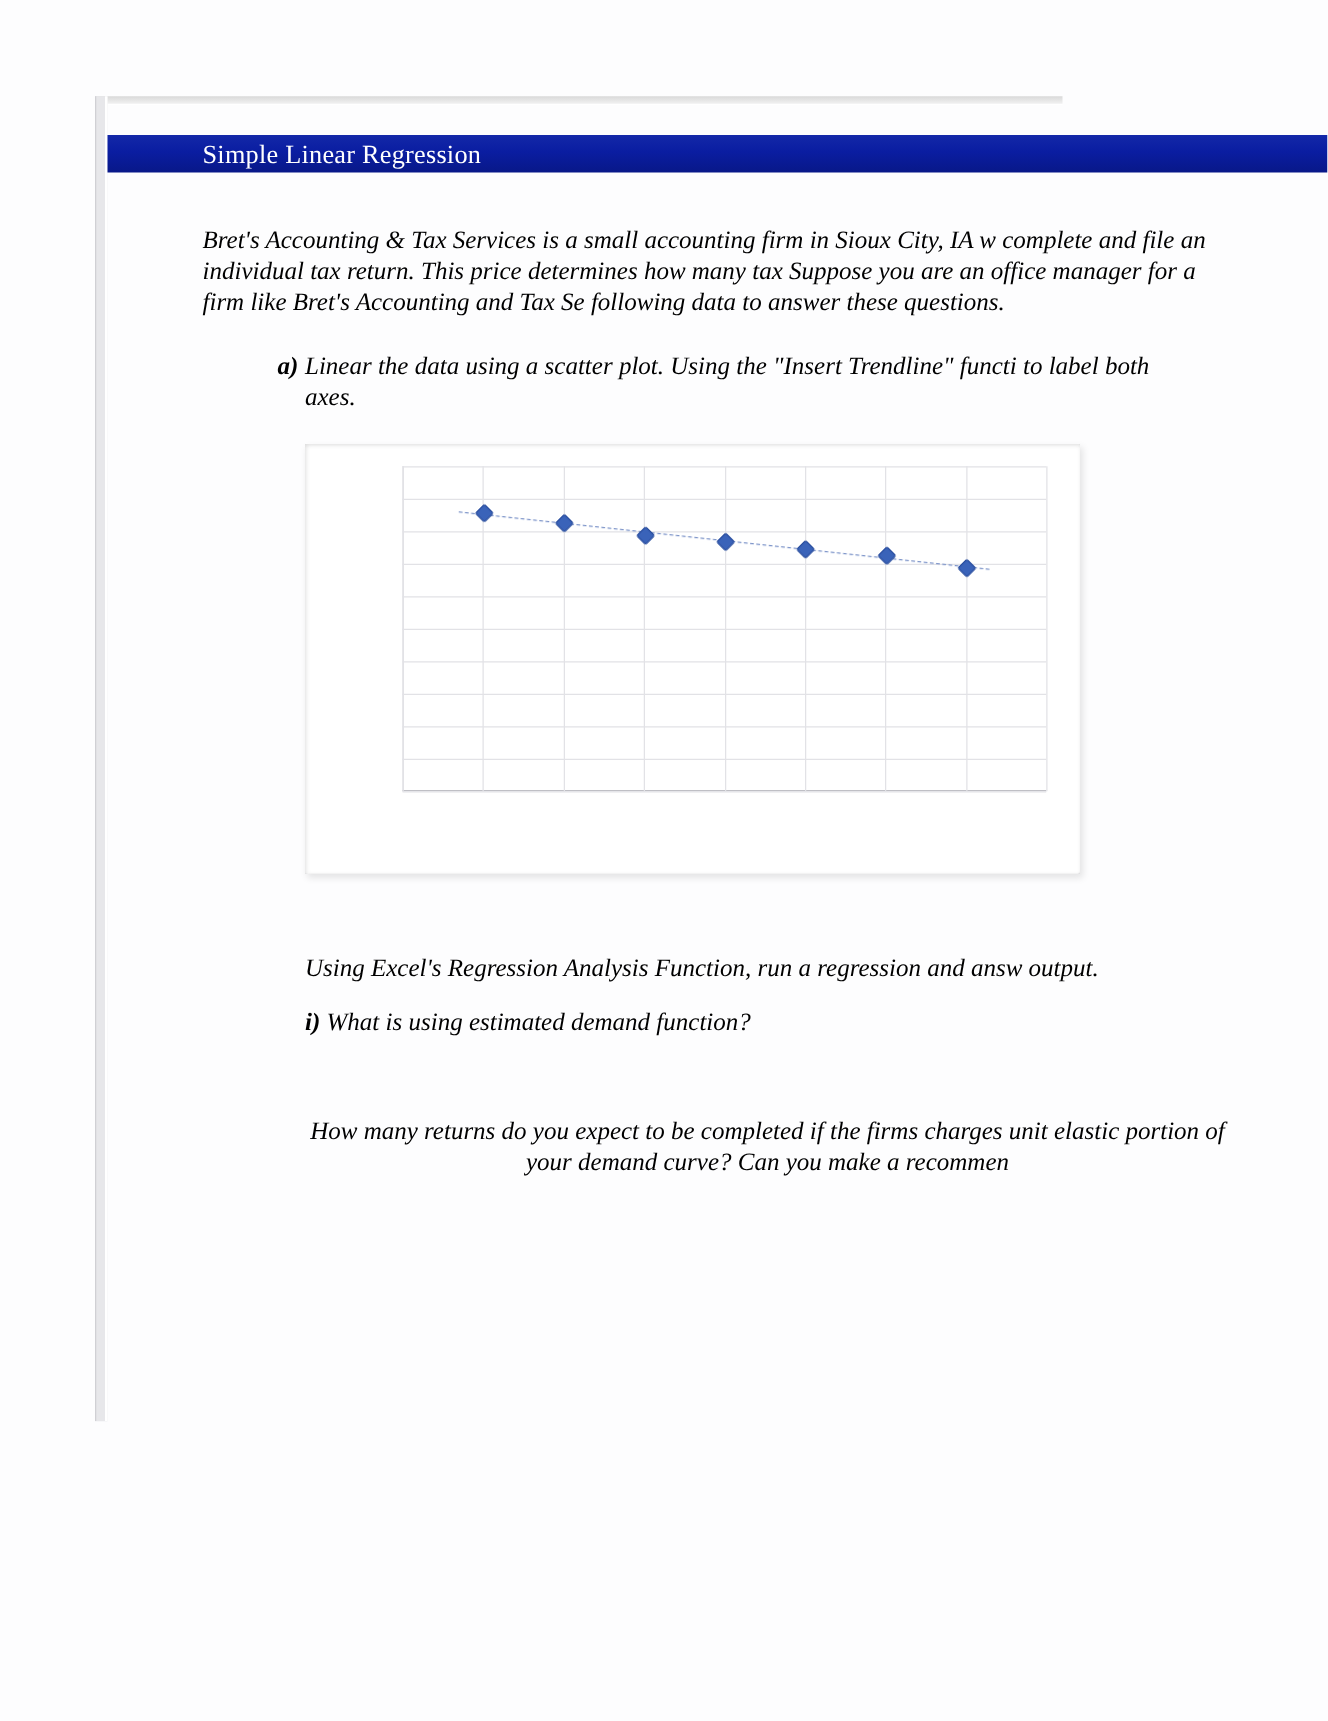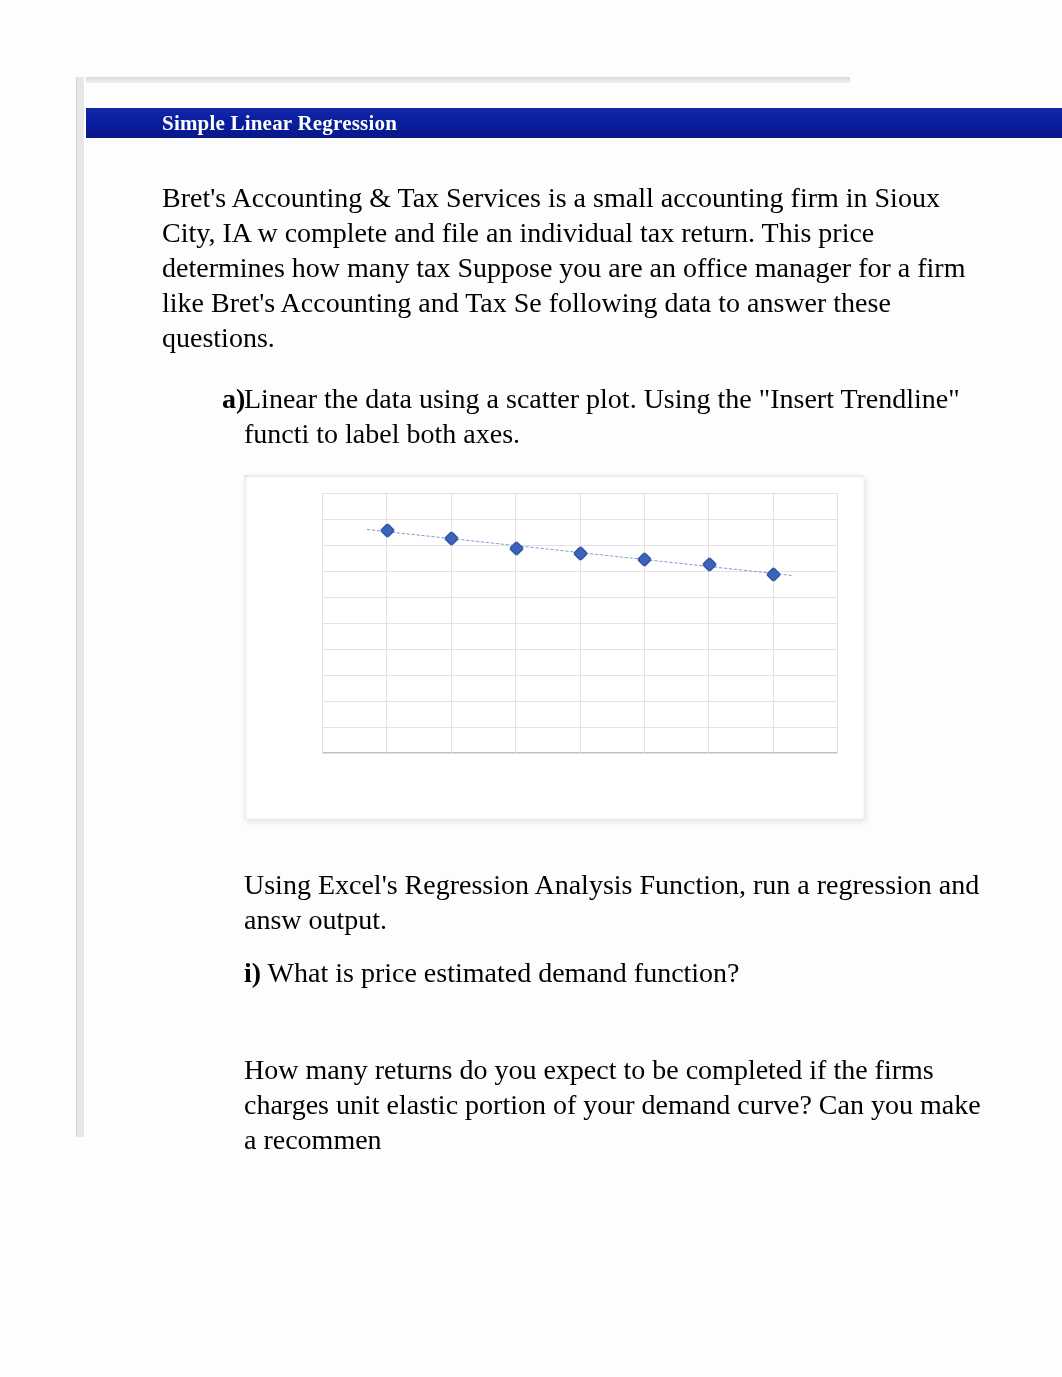--- a/index.html
+++ b/index.html
@@ -47,31 +47,32 @@
     right: 0;
   }
 
   
   .blue-bar {
     height: 30px;
     background: linear-gradient(to bottom, #1328a8 0%, #0a1da1 45%, #081888 100%);
     display: flex;
     align-items: center;
     color: #ffffff;
-    font-weight: bold;
+    font-weight: normal;
     font-size: 21px;
     padding-left: 76px;
     letter-spacing: 0.2px;
   }
 
   .content {
     padding-left: 76px;
     padding-right: 0;
-    font-size: 28px;
+    font-size: 20px;
     line-height: 1.25;
+    font-style: italic;
   }
 
   .intro {
     margin-top: 42px;
     max-width: 820px;
   }
 
   .q-block {
     margin-top: 26px;
     margin-left: 60px;
@@ -142,33 +143,34 @@
   }
   .trendline {
     position: absolute;
     height: 0;
     border-top: 1.5px dashed #7e95c9;
     transform-origin: left center;
     filter: blur(0.3px);
   }
 
   .after-chart {
-    margin-top: 48px;
+    margin-top: 64px;
     margin-left: 82px;
     max-width: 740px;
   }
   .sub-questions {
     margin-top: 20px;
   }
   .sub-questions > div { margin-top: 2px; }
 
   .para2 {
     margin-top: 62px;
     margin-left: 82px;
     max-width: 740px;
+    text-align: center;
   }
 </style>
 </head>
 <body>
 
 <div class="page">
   <div class="outer-top-rule"></div>
   <div class="outer-left-rule"></div>
 
   <div class="inner">
@@ -220,21 +222,21 @@
             <div class="pt" style="left: 321.875px; top: 65px;"></div>
             <div class="pt" style="left: 386.25px; top: 70.2px;"></div>
             <div class="pt" style="left: 450.625px; top: 80.6px;"></div>
           </div>
       </div>
 
       <div class="after-chart">Using Excel's Regression Analysis Function, run a regression and answ output.</div>
 
       <div class="after-chart sub-questions" style="margin-top:18px;">
         <div>
-          <span class="bold-inline">i)</span><span> What is price estimated demand function?</span>
+          <span class="bold-inline">i)</span><span> What is using estimated demand function?</span>
         </div>
       </div>
 
       <div class="para2">How many returns do you expect to be completed if the firms charges unit elastic portion of your demand curve? Can you make a recommen</div>
 
     </div>
   </div>
 </div>
 
 </body></html>

